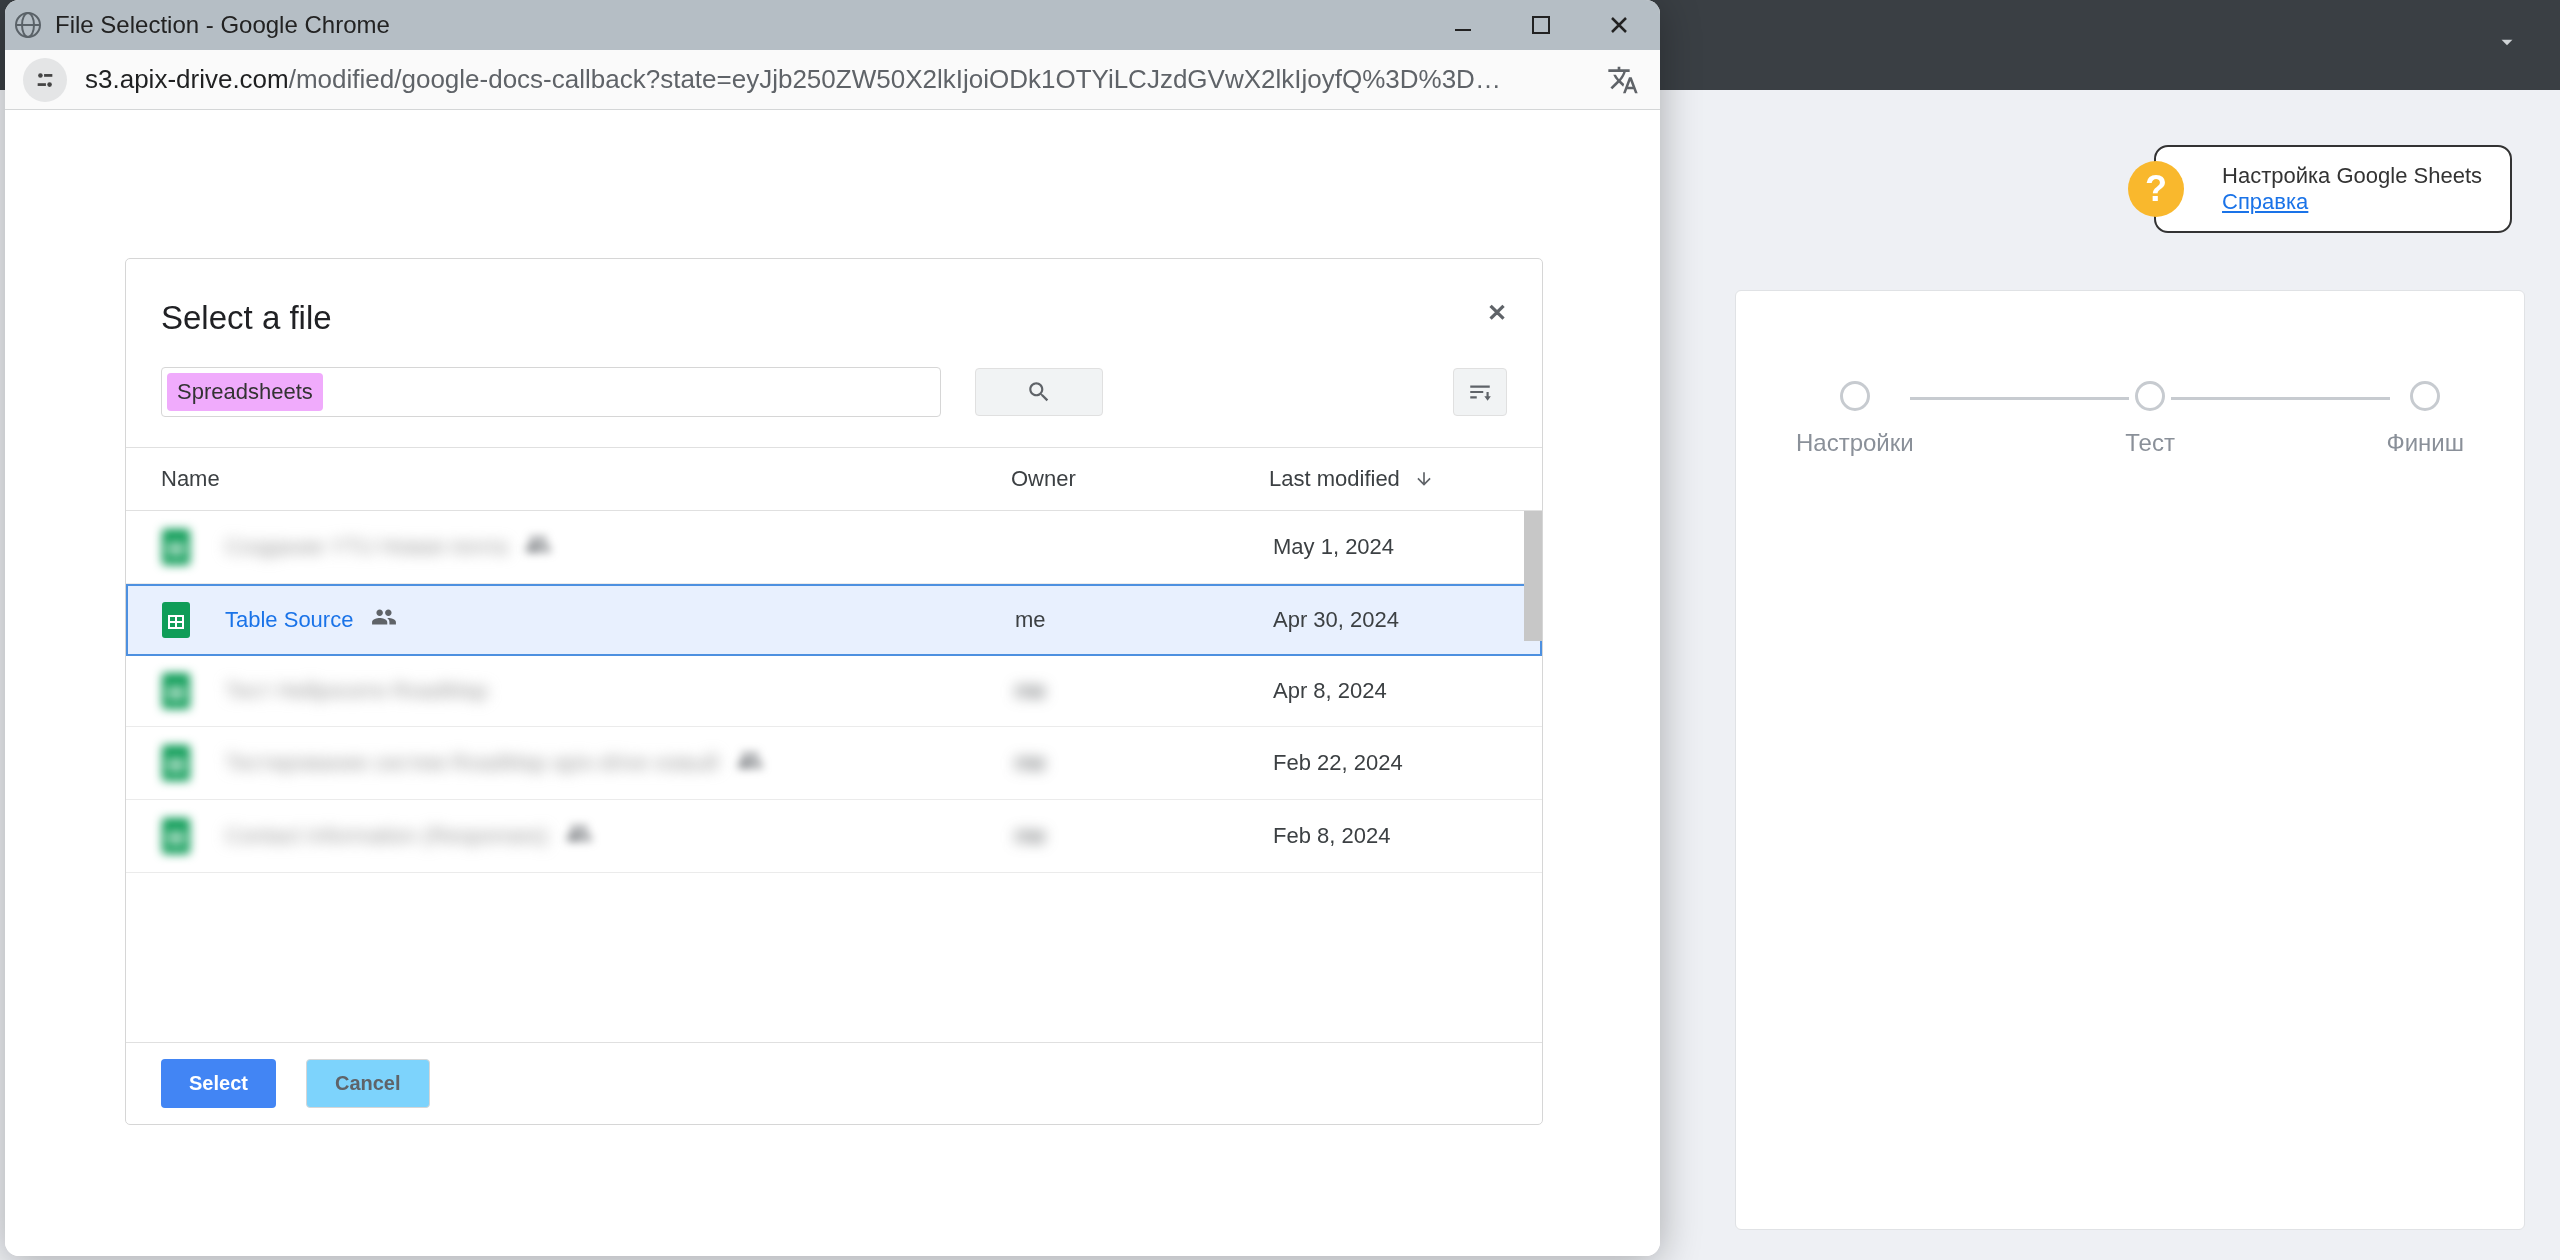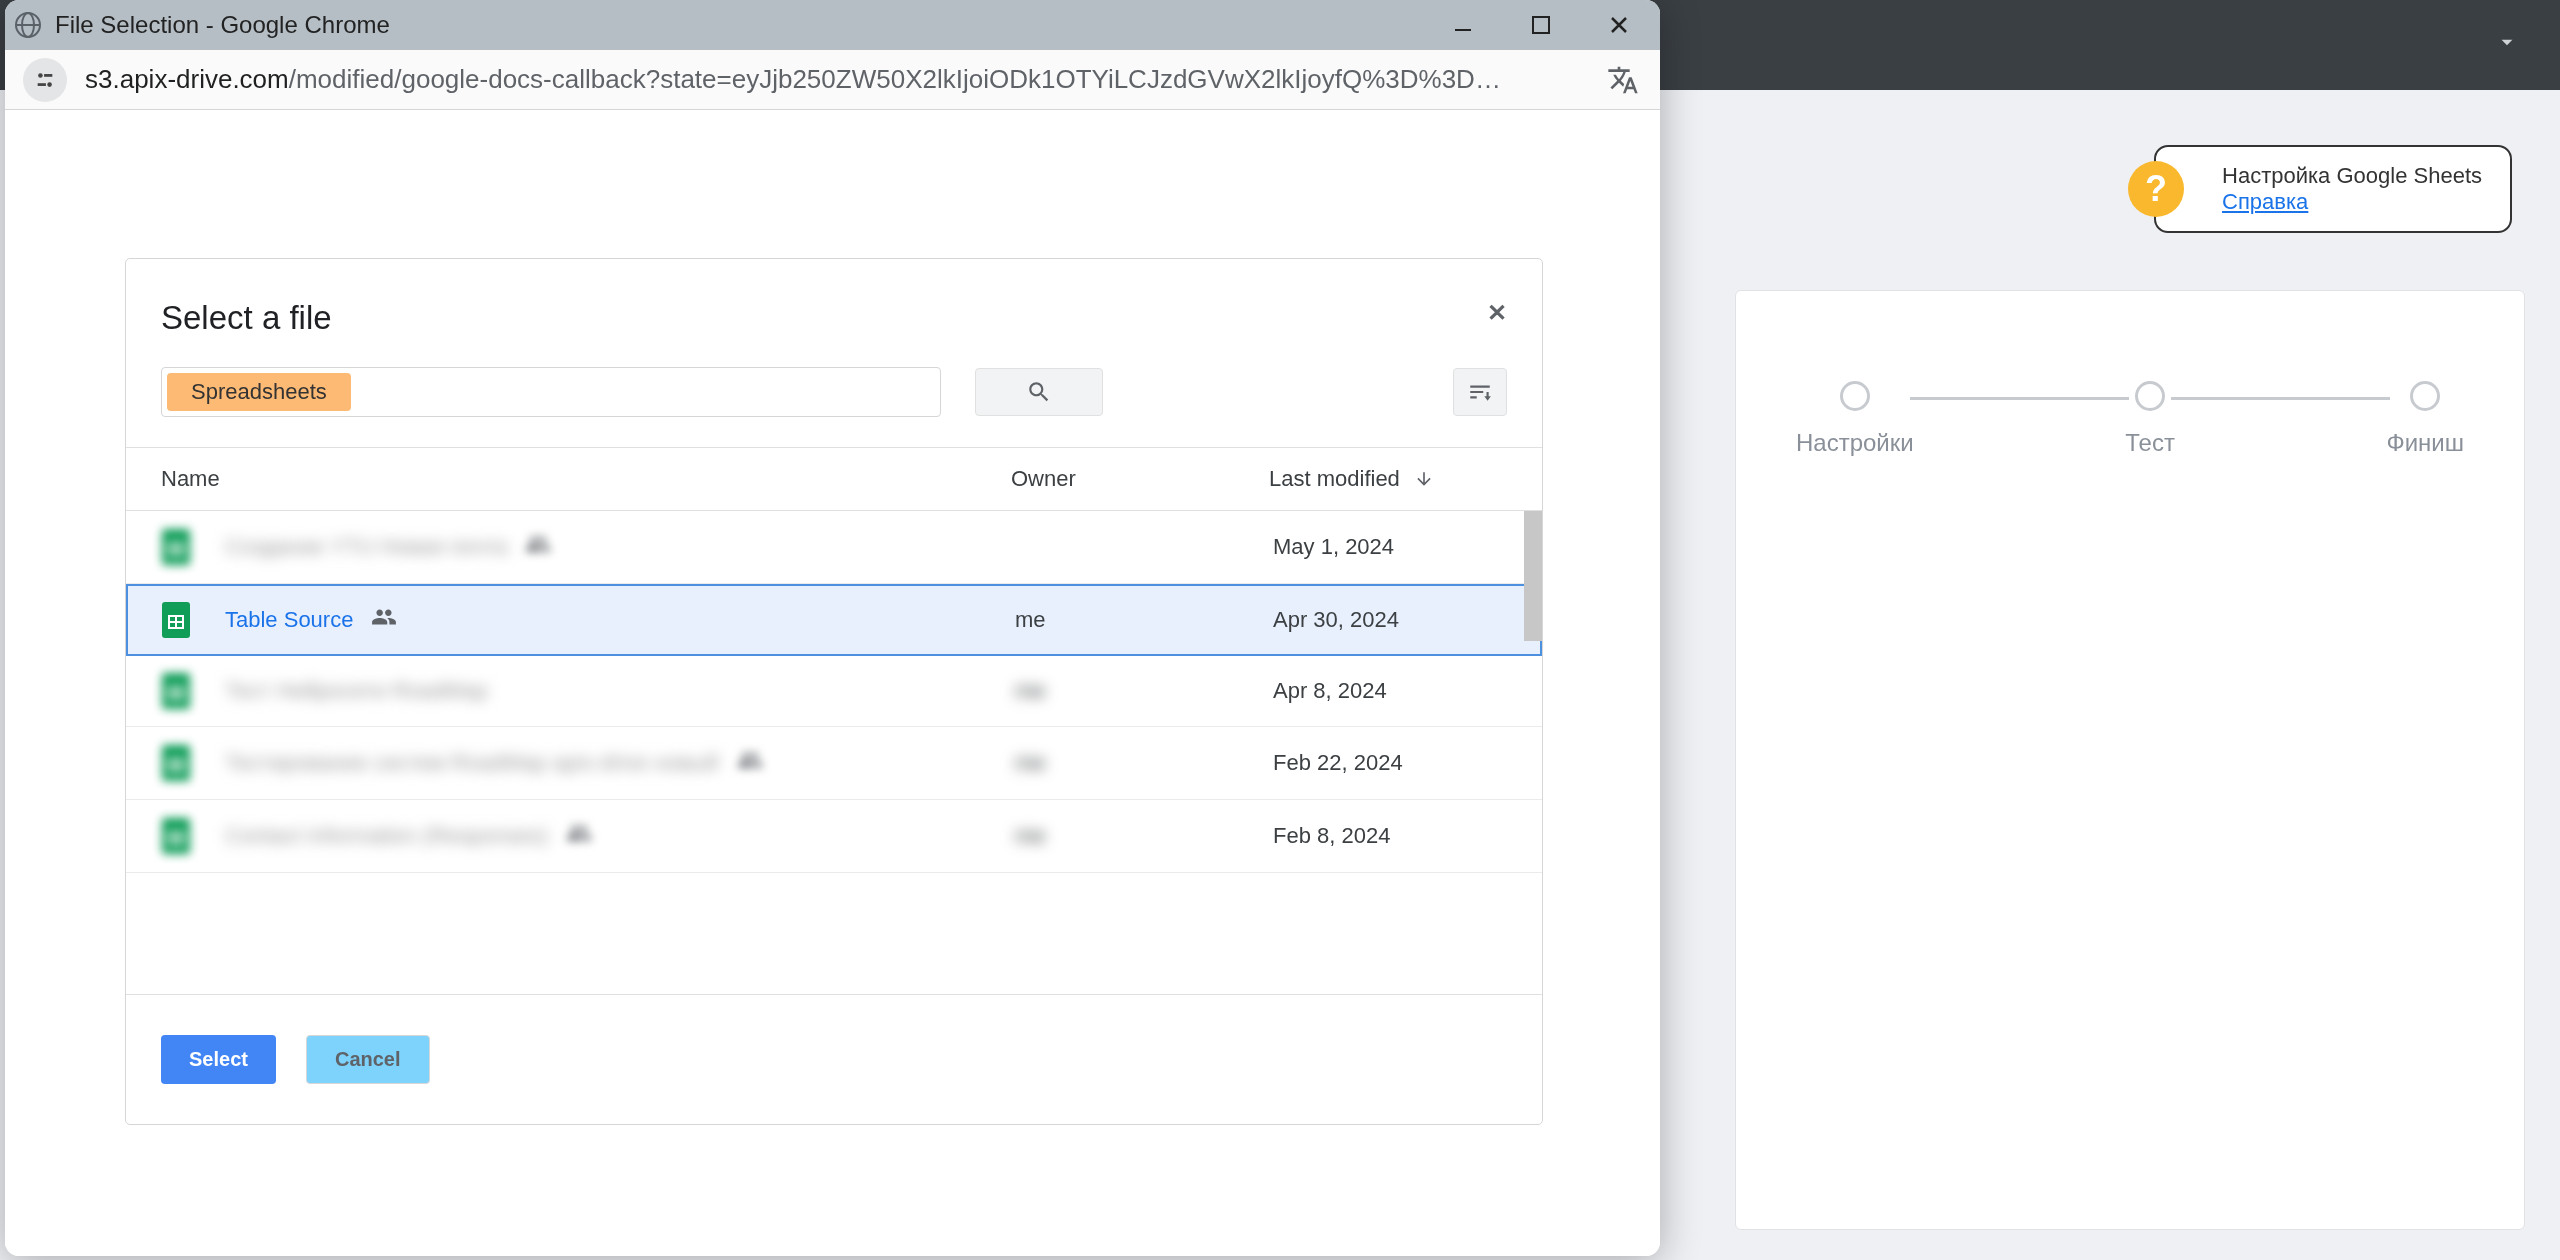--- a/index.html
+++ b/index.html
@@ -104,23 +104,23 @@
     .search-input-wrap {
       width: 780px;
       height: 50px;
       border: 1px solid #d6d6d6;
       border-radius: 4px;
       display: flex;
       align-items: center;
       padding: 0 5px;
     }
     .search-chip {
-      background: #fdba74;
+      background: #f0abfc;
       border-radius: 4px;
-      padding: 6px 24px;
+      padding: 6px 10px;
       font-size: 22px;
       color: #333;
     }
     .search-btn {
       width: 128px; height: 48px;
       background: #f1f3f4;
       border: 1px solid #e0e0e0;
       border-radius: 4px;
       display: flex; align-items: center; justify-content: center;
       cursor: pointer;
@@ -205,21 +205,21 @@
     
     .picker-scrollthumb {
       position: absolute;
       right: 0; top: 0;
       width: 18px; height: 130px;
       background: #c7c7c7;
     }
     
     .picker-footer {
       border-top: 1px solid #e0e0e0;
-      padding: 40px 35px;
+      padding: 16px 35px;
       display: flex;
       gap: 30px;
     }
     .btn {
       padding: 12px 28px;
       border-radius: 4px;
       font-size: 20px;
       font-weight: bold;
       cursor: pointer;
       border: none;

